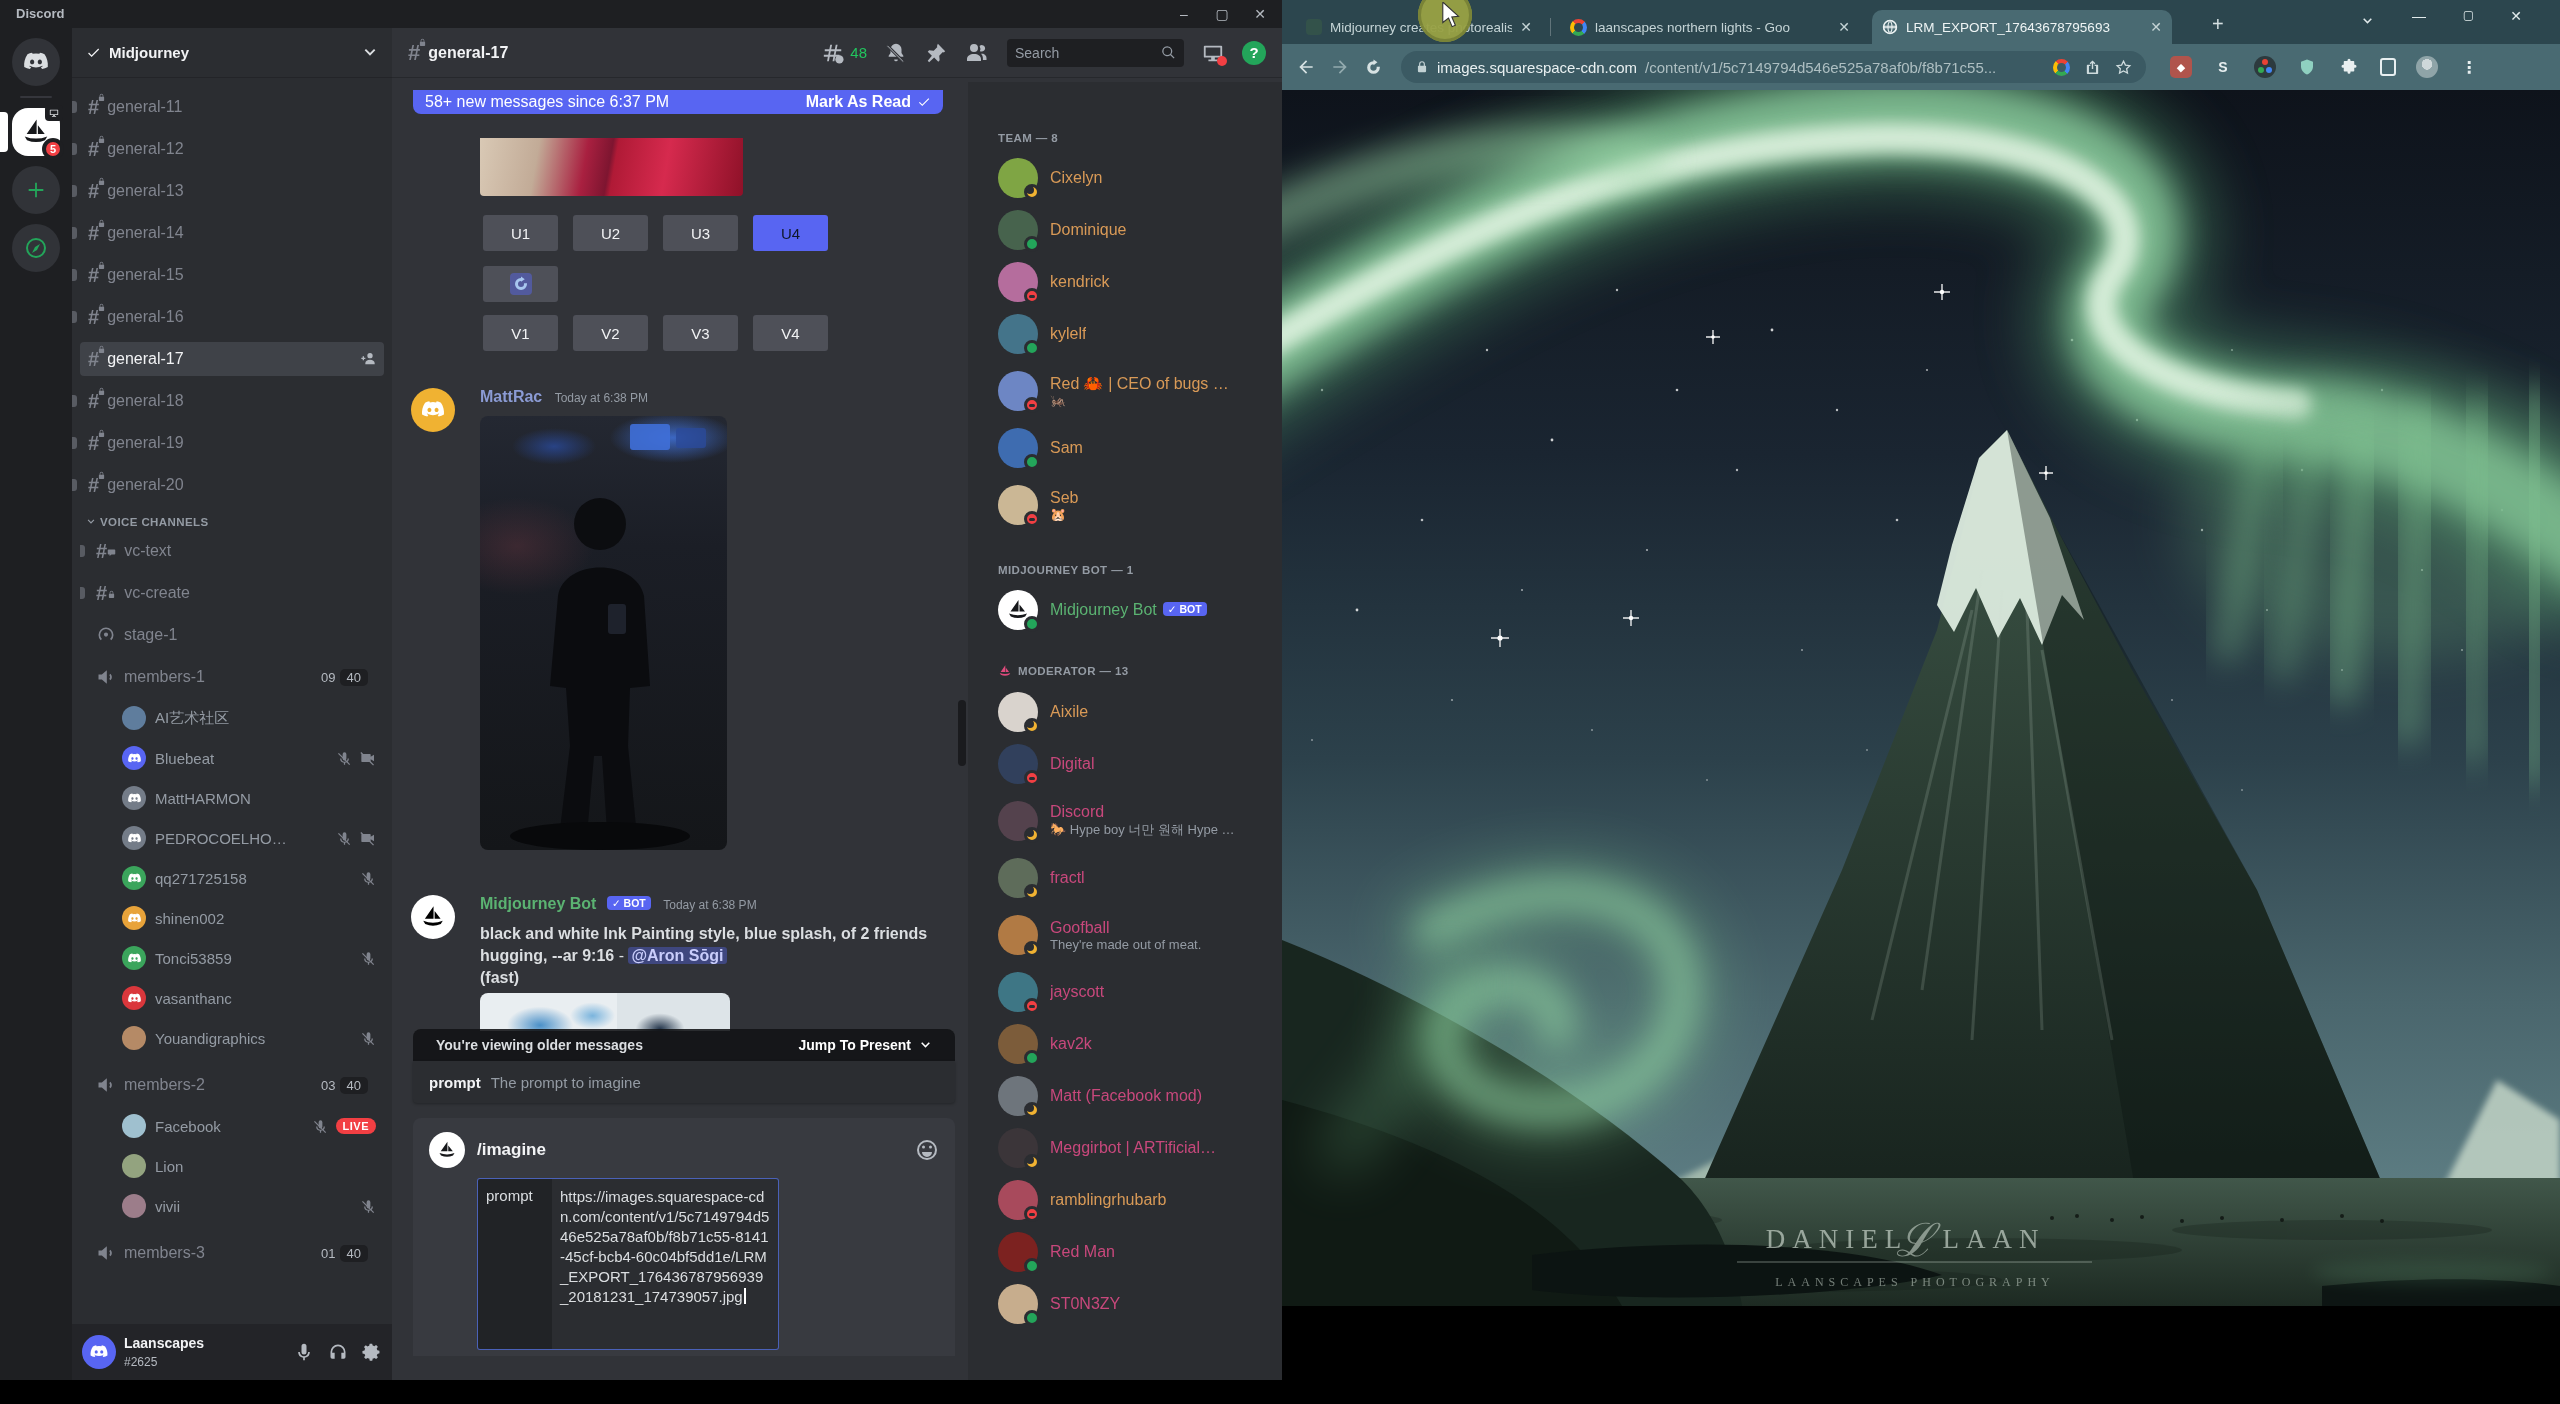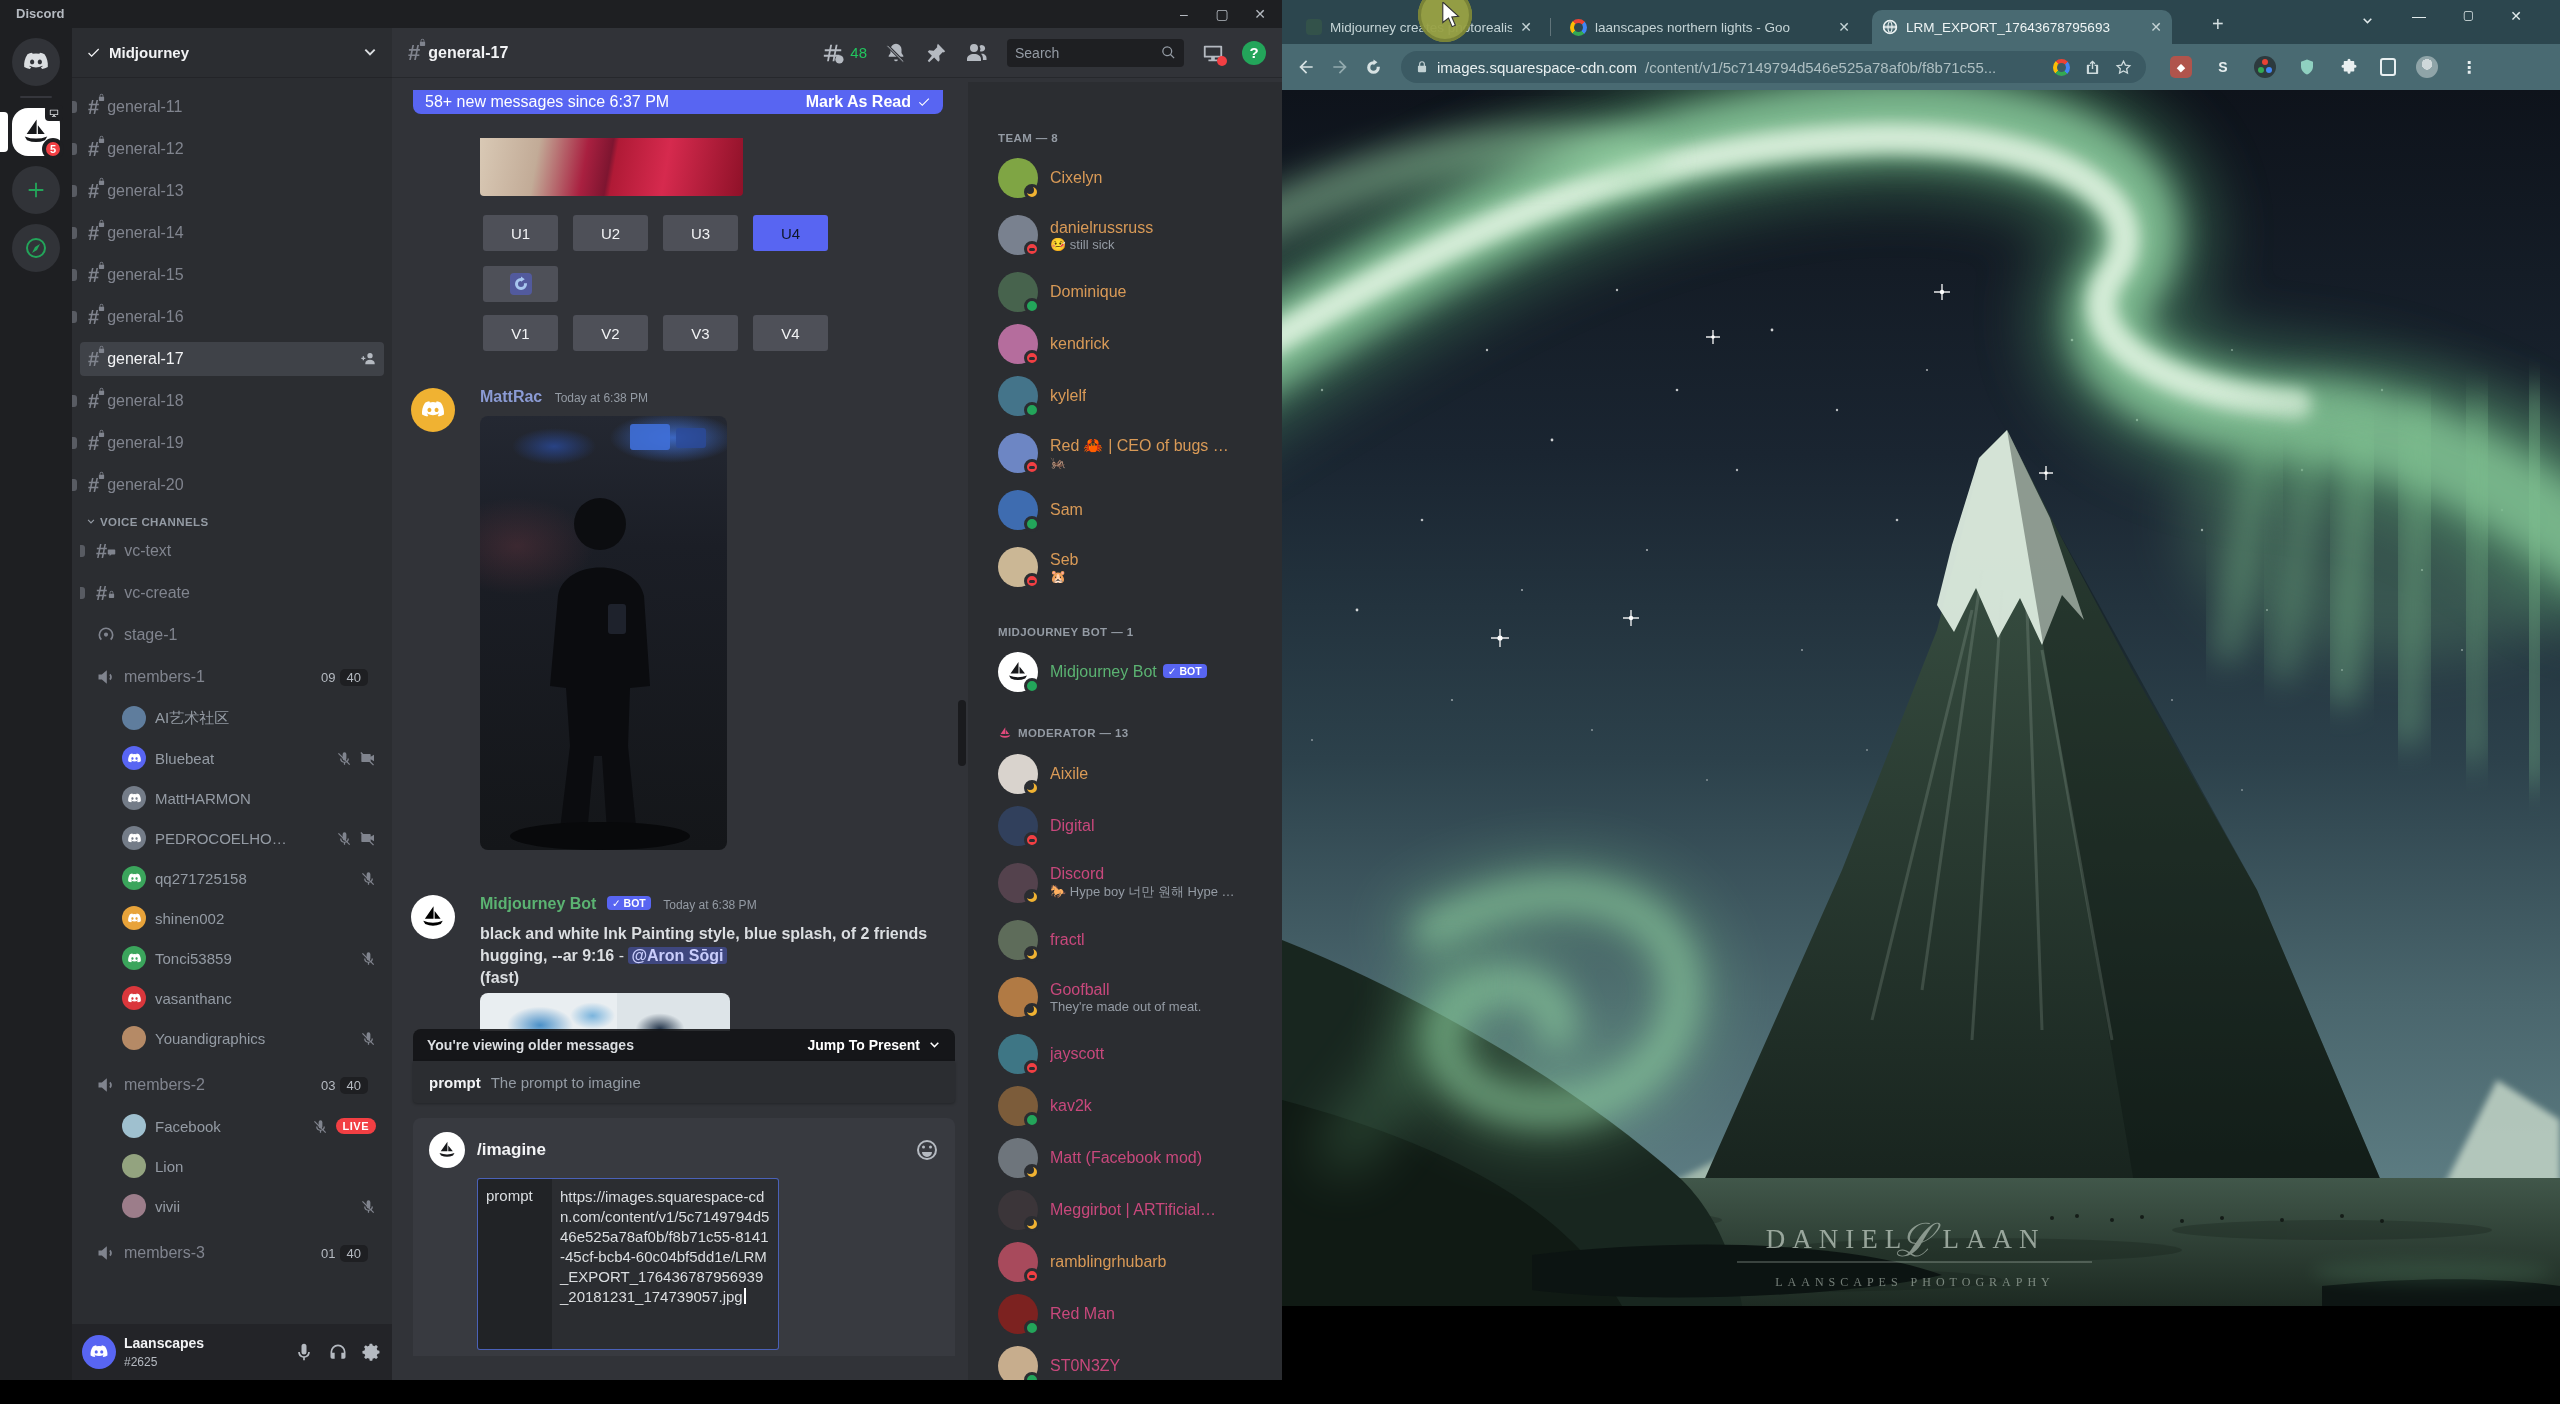--- a/index.html
+++ b/index.html
@@ -82,21 +82,21 @@
      radial-gradient(110px 70px at 15% 30%, rgba(120,60,70,.35), transparent 70%),
      linear-gradient(180deg,#242832 0%,#1b1e26 30%,#141619 100%); }
   #bottext { position:absolute; left:88px; top:845px; width:470px; color:#dbdee1; font-size:16px; font-weight:bold; line-height:22px; }
   .mention { background:#3f477f; color:#c9cdfb; border-radius:3px; padding:0 3px; }
   #splash { position:absolute; left:88px; top:915px; width:250px; height:38px; border-radius:8px 8px 0 0;
     background:
       radial-gradient(46px 26px at 24% 85%, #4a90c8, transparent 72%),
       radial-gradient(30px 18px at 45% 60%, #7ab4dd, transparent 75%),
       radial-gradient(34px 22px at 72% 95%, #22344a, transparent 72%),
       linear-gradient(90deg,#e9eef1 0 55%, #dde4e8 55% 100%); }
-  #olderbar { position:absolute; left:21px; top:951px; width:542px; height:32px; background:rgba(17,18,20,.88); border-radius:8px 8px 0 0; color:#dbdee1; font-size:14px; font-weight:600; display:flex; align-items:center; padding:0 14px; z-index:12; }
+  #olderbar { position:absolute; left:21px; top:951px; width:542px; height:32px; background:rgba(17,18,20,.88); border-radius:8px 8px 0 0; color:#dbdee1; font-size:14px; font-weight:600; display:flex; align-items:center; padding:0 23px; z-index:12; }
   #olderbar .act { margin-left:auto; color:#fff; font-weight:bold; display:flex; align-items:center; gap:8px; }
   #autoc { position:absolute; left:21px; top:983px; width:542px; height:42px; background:#2b2d31; display:flex; align-items:center; padding:0 16px; gap:10px; z-index:12; border-radius:0 0 4px 4px; box-shadow:0 1px 3px rgba(0,0,0,.3); }
   #autoc .opt { color:#f2f3f5; font-weight:bold; font-size:15px; }
   #autoc .desc { color:#949ba4; font-size:15px; }
   #inputbox { position:absolute; left:21px; top:1040px; width:542px; height:246px; background:#383a40; border-radius:8px; z-index:12; }
   #inputbox .irow { display:flex; align-items:center; padding:14px 16px 8px 16px; gap:12px; }
   #inputbox .iav { width:36px; height:36px; border-radius:50%; background:#fff; color:#17181b; display:flex; align-items:center; justify-content:center; }
   #inputbox .cmd { color:#f2f3f5; font-size:17px; font-weight:bold; }
   #inputbox .emoji { margin-left:auto; color:#b5bac1; }
   #pbox { margin:2px 0 0 64px; width:302px; height:172px; background:#2b2d31; border:1px solid rgba(88,120,242,.7); border-radius:3px; display:flex; overflow:hidden; }
@@ -727,29 +727,20 @@
   </main>
 
   <aside id="members">
     <div class="mcat">TEAM — 8</div>
     <div class="mem">
         <span class="mav" style="background:#7fa544">
           <span class="st idle"></span>
         </span>
         <span class="mtx">
           <span class="mn o">Cixelyn</span>
-        </span>
-      </div>
-    <div class="mem ws">
-        <span class="mav" style="background:#79818f">
-          <span class="st dnd"></span>
-        </span>
-        <span class="mtx">
-          <span class="mn o">danielrussruss</span>
-          <span class="ms">🤒 still sick</span>
         </span>
       </div>
     <div class="mem">
         <span class="mav" style="background:#47634d">
           <span class="st on"></span>
         </span>
         <span class="mtx">
           <span class="mn o">Dominique</span>
         </span>
       </div>

